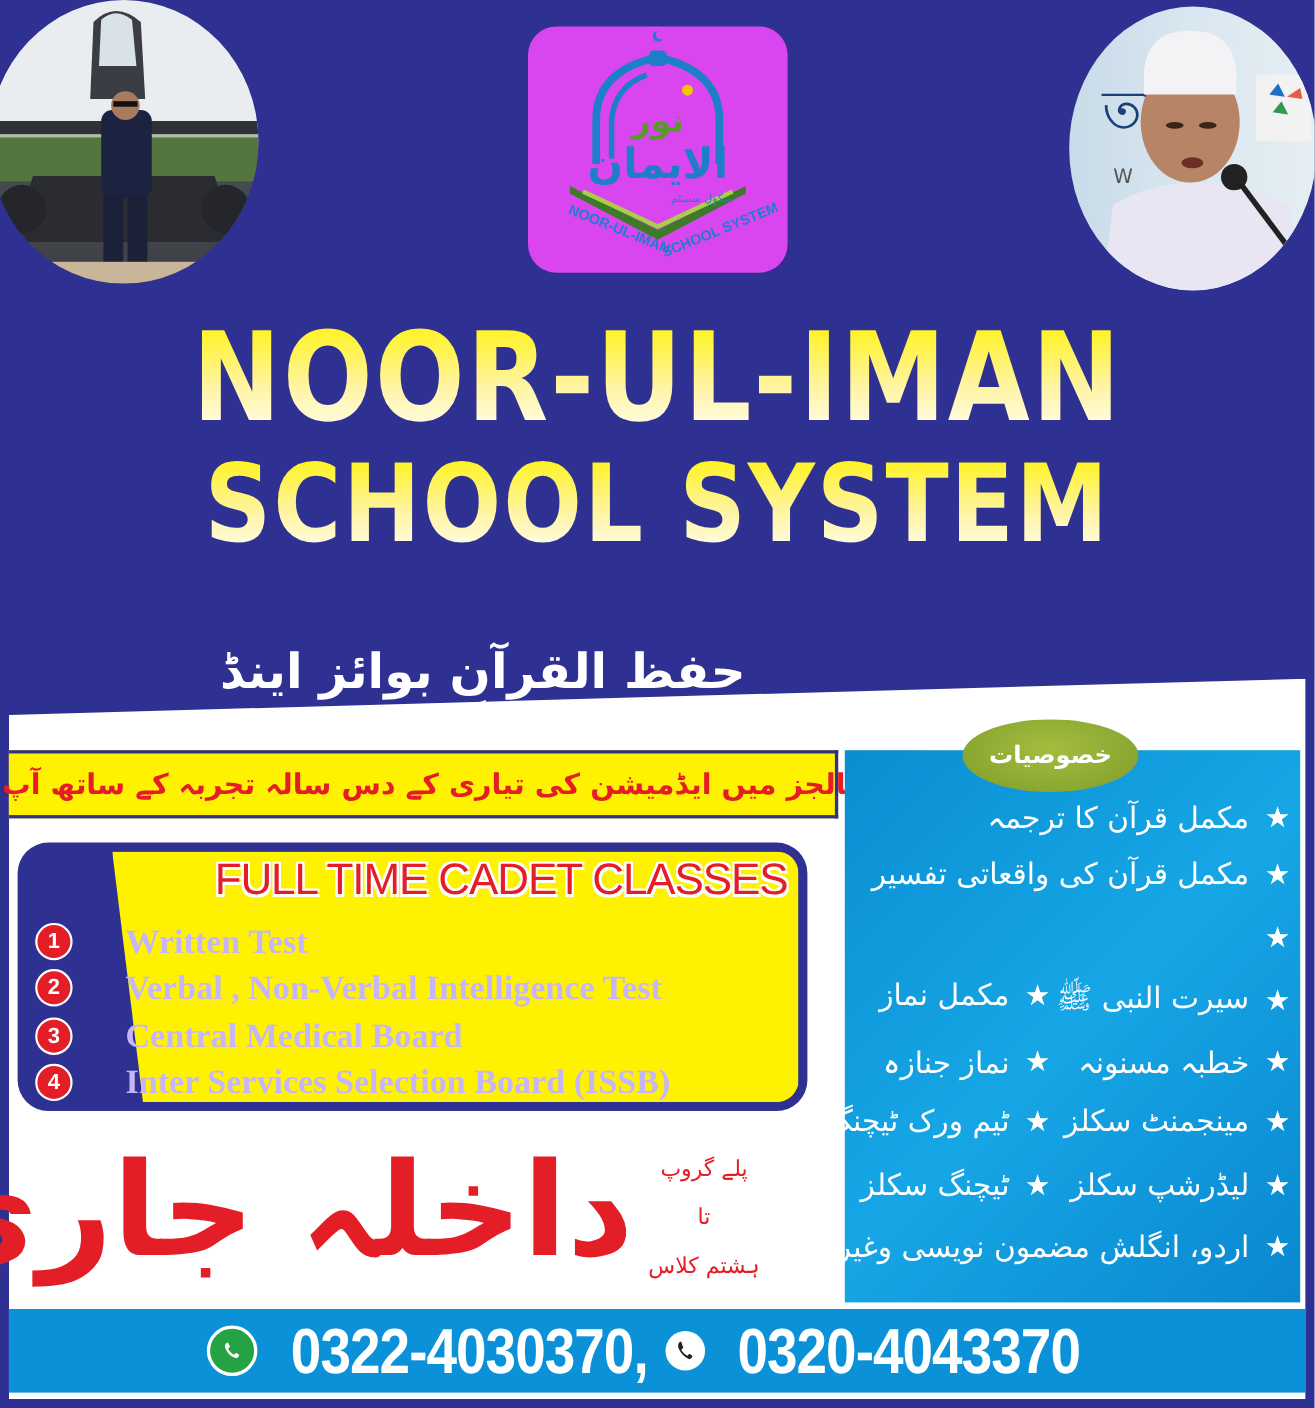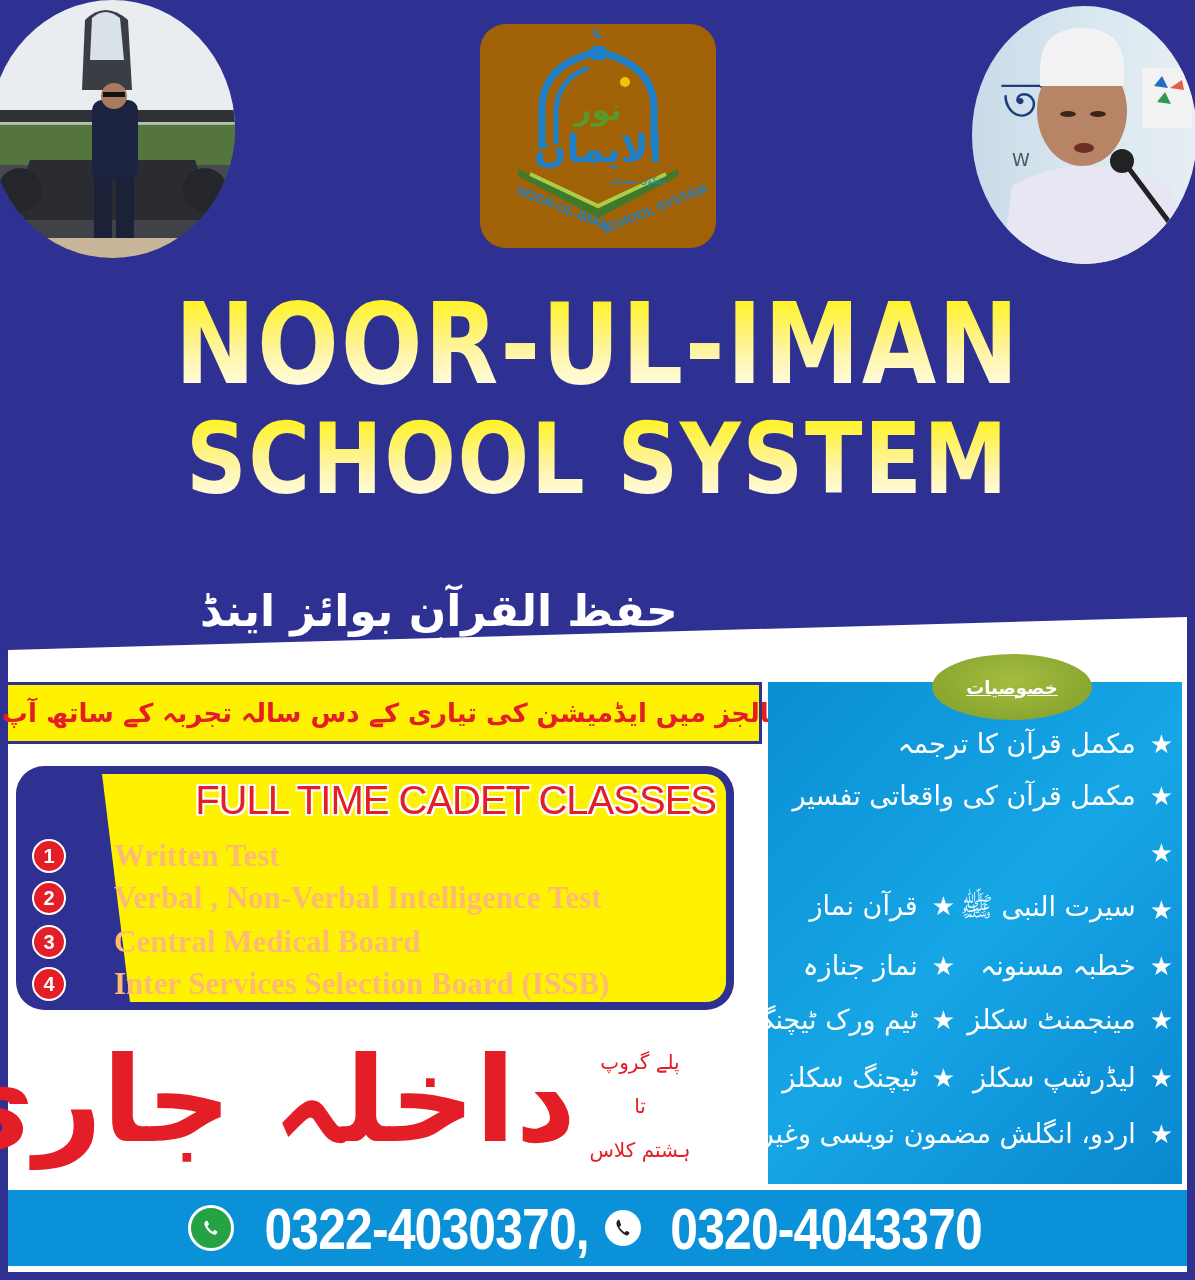--- a/index.html
+++ b/index.html
@@ -22,21 +22,21 @@
     }
     
     .photo {
       position: absolute; border-radius: 50%; overflow: hidden;
     }
     #pilot-photo { left: -10px; top: 0; width: 245px; height: 258px; background: linear-gradient(#e9edf0 0%, #e9edf0 45%, #5f7a49 52%, #474b52 60%, #3e3f45 100%); }
     #boy-photo { left: 972px; top: 6px; width: 225px; height: 258px; background: linear-gradient(90deg, #c9dbe9 0%, #dce9f1 60%, #e6eef3 100%); }
     
     #logo-card {
       left: 480px; top: 24px; width: 236px; height: 224px;
-      background: #a16207; border-radius: 26px;
+      background: #d946ef; border-radius: 26px;
     }
     
     .title-line {
       position: absolute; left: 0; width: 1195px; text-align: center;
       font-family: "DejaVu Sans", sans-serif; font-weight: bold;
       letter-spacing: 2px;
       background: linear-gradient(#fff200 0%, #fff4a0 55%, #ffffff 100%);
       -webkit-background-clip: text; background-clip: text; color: transparent;
       transform: scaleX(0.86);
     }
@@ -73,33 +73,33 @@
     .cadet-item {
       position: absolute; left: 32px; height: 44px; display: flex; align-items: center;
     }
     .num-badge {
       width: 34px; height: 34px; border-radius: 50%; background: #e41e26; color: #fff;
       border: 2px solid #fff; font-weight: bold; font-size: 20px; display: flex;
       align-items: center; justify-content: center; font-family: "Liberation Sans", sans-serif;
       box-sizing: border-box;
     }
     .cadet-label {
-      margin-left: 48px; color: #fdba74; font-family: "Liberation Serif", serif;
+      margin-left: 48px; color: #c4b5fd; font-family: "Liberation Serif", serif;
       font-weight: bold; font-size: 31px; white-space: nowrap;
     }
     
     #features {
       position: absolute; left: 768px; top: 682px; width: 414px; height: 502px;
       background: linear-gradient(135deg, #0a8ed2 0%, #16a6e6 50%, #0a87cf 100%);
     }
     #features-badge {
-      position: absolute; left: 932px; top: 654px; width: 160px; height: 66px;
+      position: absolute; left: 875px; top: 654px; width: 160px; height: 66px;
       background: radial-gradient(ellipse at 50% 40%, #a3bd3e, #7f9d2a);
-      border-radius: 50%; color: #fff; font-size: 18px; font-weight: bold;
-      display: flex; align-items: center; justify-content: center; direction: rtl; text-decoration: underline;
+      border-radius: 50%; color: #fff; font-size: 22px; font-weight: bold;
+      display: flex; align-items: center; justify-content: center; direction: rtl;
     }
     .feat {
       position: absolute; color: #fff; font-size: 27px; direction: rtl; white-space: nowrap;
       display: flex; align-items: center;
     }
     .star { font-size: 26px; margin-left: 14px; }
     
     #admission {
       position: absolute; left: 16px; top: 1020px; width: 560px; height: 160px;
       color: #e41e26; font-weight: bold; font-size: 118px; direction: rtl; text-align: center;
@@ -231,21 +231,21 @@
 </div>
 <div class="feat" style="right:22px; top:838px">
   <span class="star">★</span>
 </div>
 <div class="feat" style="right:22px; top:890px">
   <span class="star">★</span>
   <span>سیرت النبی ﷺ</span>
 </div>
 <div class="feat" style="right:240px; top:890px">
   <span class="star">★</span>
-  <span>قرآن نماز</span>
+  <span>مکمل نماز</span>
 </div>
 <div class="feat" style="right:22px; top:950px">
   <span class="star">★</span>
   <span>خطبہ مسنونہ</span>
 </div>
 <div class="feat" style="right:240px; top:950px">
   <span class="star">★</span>
   <span>نماز جنازہ</span>
 </div>
 <div class="feat" style="right:22px; top:1004px">

